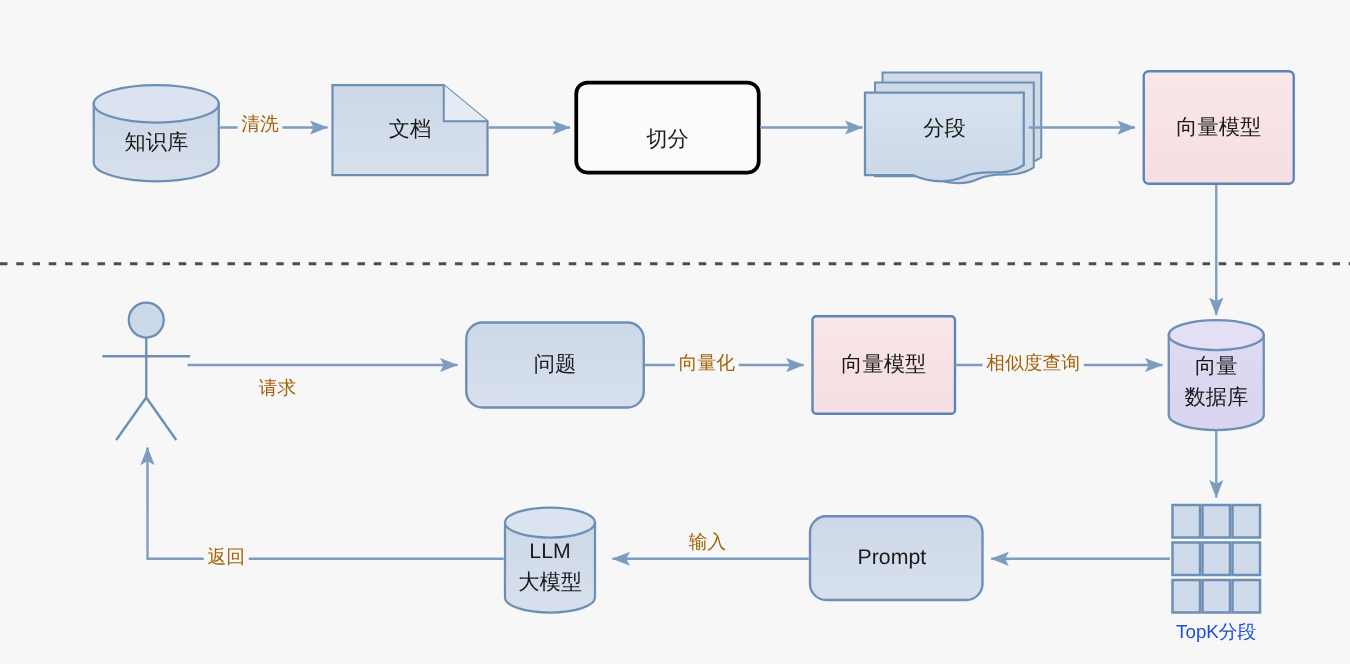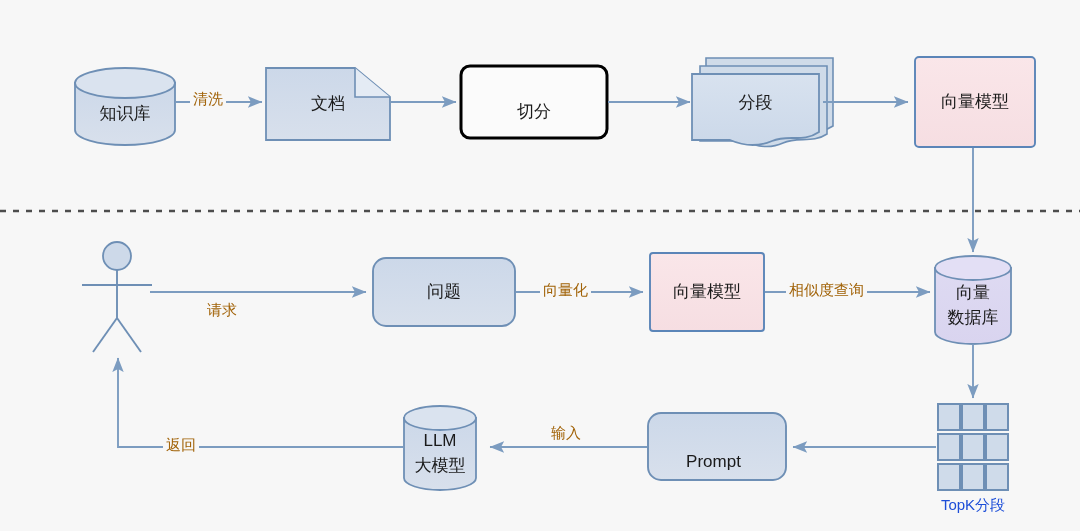--- a/index.html
+++ b/index.html
@@ -196,21 +196,21 @@
 
   <div class="nodelabel" style="left:915px;top:57px;width:120px;height:90px;">向量模型</div>
 
   <div class="nodelabel" style="left:373px;top:258px;width:142px;height:68px;">问题</div>
 
   <div class="nodelabel" style="left:650px;top:253px;width:114px;height:78px;">向量模型</div>
 
   <div class="nodelabel" style="left:935px;top:270px;width:76px;height:70px;line-height:1.5;">向量
 数据库</div>
 
-  <div class="nodelabel" style="left:648px;top:413px;width:131px;height:67px;margin-top:16px;">Prompt</div>
+  <div class="nodelabel" style="left:648px;top:413px;width:131px;height:67px;">Prompt</div>
 
   <div class="nodelabel" style="left:404px;top:420px;width:72px;height:66px;line-height:1.5;">LLM
 大模型</div>
 
   <div class="capt" style="left:918px;top:494px;width:110px;height:22px;">TopK分段</div>
 
   <div class="edgelabel" style="left:190px;top:90px;">清洗</div>
 
   <div class="edgelabel" style="left:204px;top:281px;margin-top:20px;">请求</div>
 

